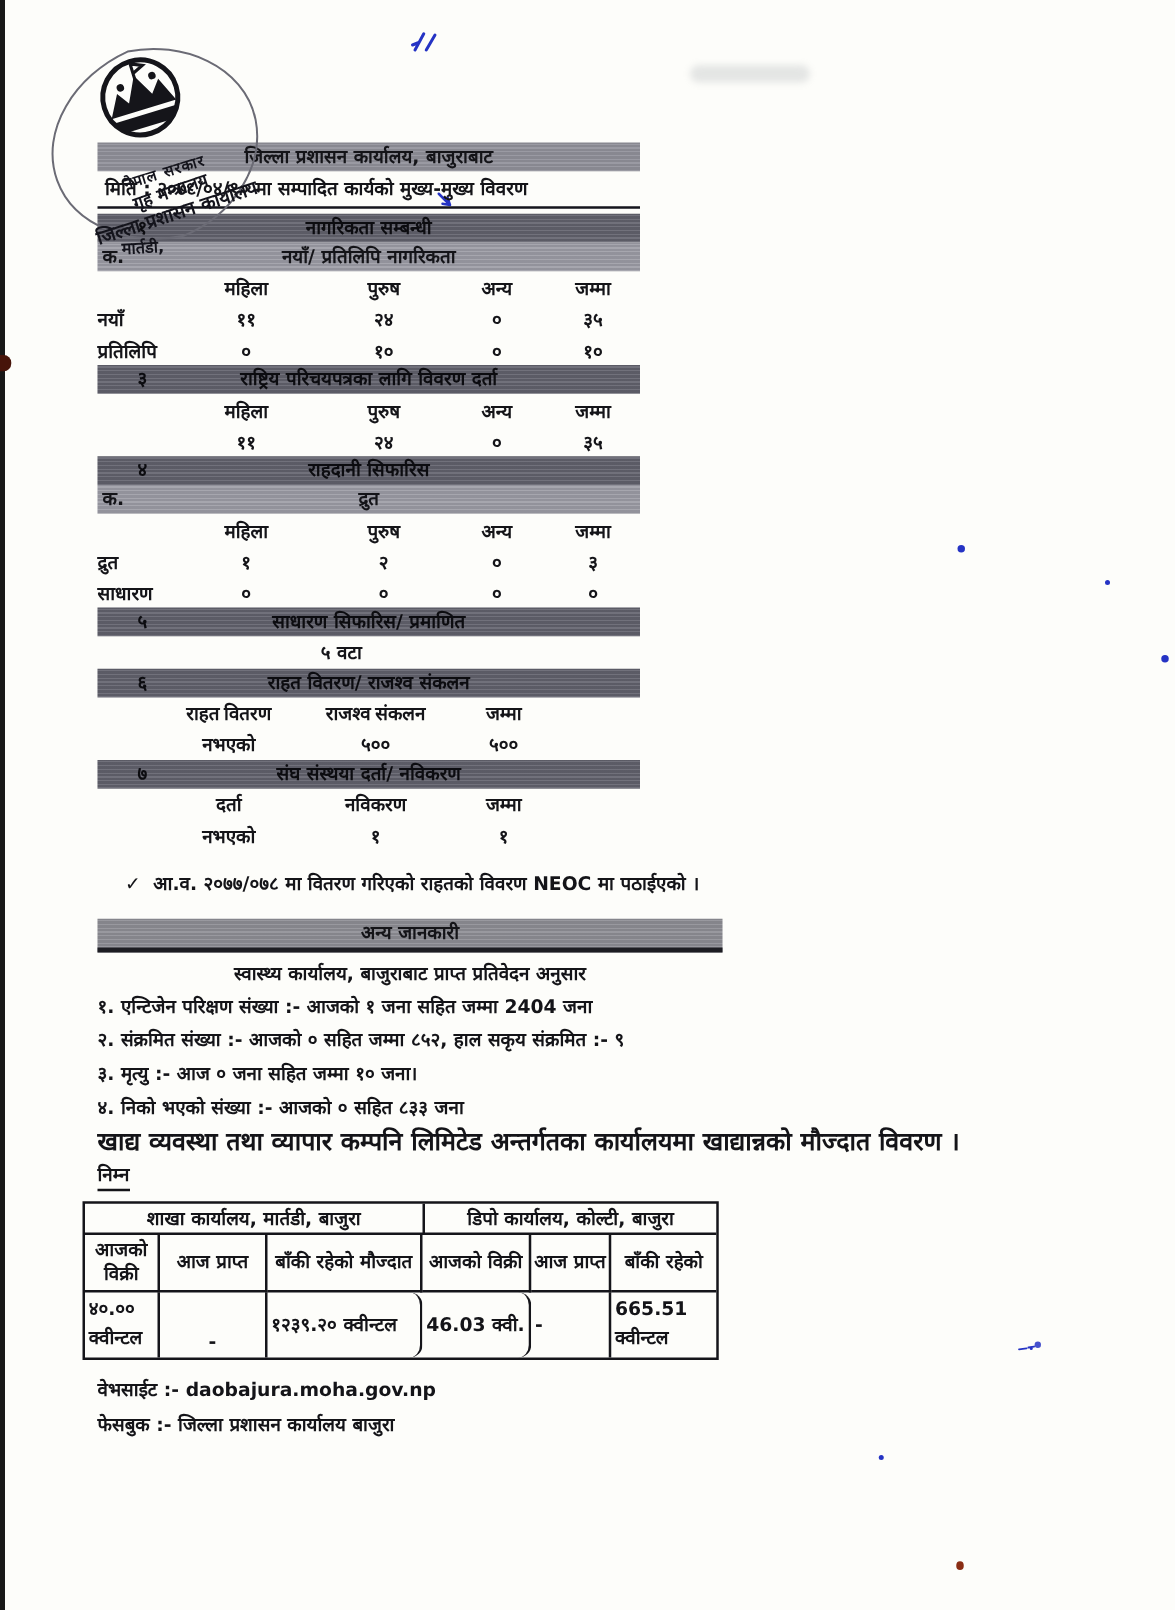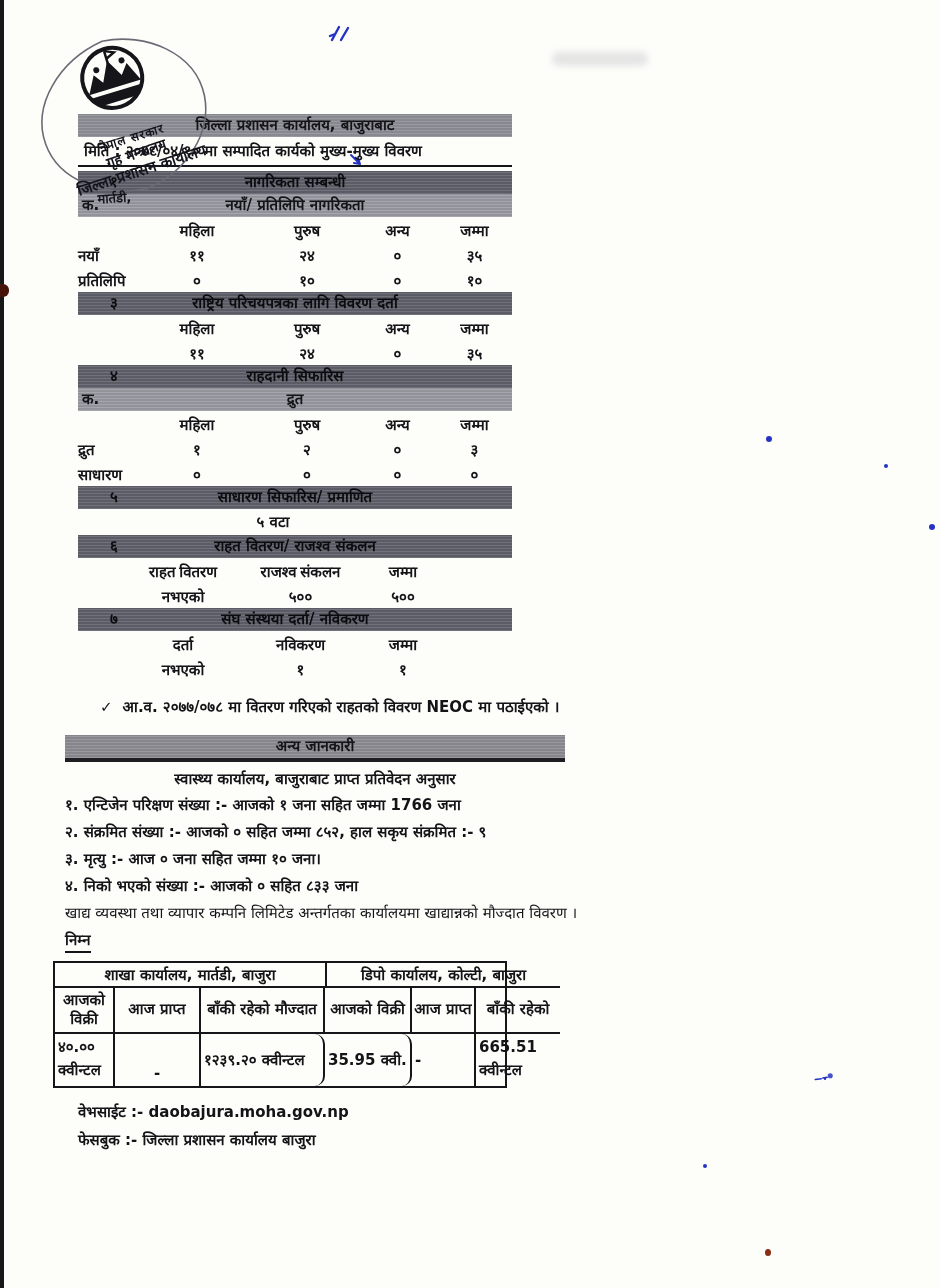--- a/index.html
+++ b/index.html
@@ -44,32 +44,32 @@
   .t4>span:first-child{text-align:left;}
   .t3{display:grid;grid-template-columns:130px 105px 100px;align-items:center;height:25px;
       padding-left:40px;font-size:15px;font-weight:bold;}
   .t3>span{text-align:center;font-family:Liberation Serif, serif;}
   .note-center{height:26px;line-height:26px;text-align:center;font-size:15px;font-weight:bold;width:390px;}
   .gap4{margin-top:4px;}
   .neoc{margin-top:15px;padding-left:22px;font-size:15px;font-weight:bold;white-space:nowrap;}
   .neoc .chk{margin-right:10px;font-weight:bold;}
 
   
-  .content2{position:absolute;left:65px;top:735px;width:500px;}
+  .content2{position:absolute;left:78px;top:735px;width:500px;}
   .bar-other{height:23px;line-height:23px;text-align:center;font-size:15px;font-weight:bold;
              background:#8d8d94;background-image:repeating-linear-gradient(0deg,rgba(255,255,255,.10) 0 1px,rgba(0,0,0,.06) 1px 3px);
              border-bottom:4px solid #1d1d22;}
   .subtitle{margin-top:4px;text-align:center;font-size:15px;font-weight:bold;height:26px;line-height:26px;}
   .oitem{font-size:15px;font-weight:bold;height:27px;line-height:27px;white-space:nowrap;}
-  .foodline{font-size:15px;font-weight:normal;height:27px;line-height:27px;white-space:nowrap;}
+  .foodline{font-size:20px;font-weight:bold;height:27px;line-height:27px;white-space:nowrap;}
   .nimna{display:inline-block;font-size:15px;font-weight:bold;border-bottom:2px solid #141418;
          height:22px;line-height:22px;margin-top:2px;}
 
   
-  .ft{margin-left:-12px;margin-top:8px;width:454px;border:2px solid #15151a;box-sizing:border-box;background:#fdfdfa;}
+  .ft{margin-left:-12px;margin-top:8px;width:509px;border:2px solid #15151a;box-sizing:border-box;background:#fdfdfa;}
   .ft-groups{display:grid;grid-template-columns:272px 233px;}
   .ft-groups>div{height:25px;line-height:25px;text-align:center;font-size:15px;font-weight:bold;
                  border-bottom:2px solid #15151a;box-sizing:border-box;}
   .ft-groups>div:first-child{border-right:2px solid #15151a;}
   .ft-heads,.ft-row{display:grid;grid-template-columns:60px 86px 124px 87px 64px 84px;}
   .ft-heads>div{height:46px;border-bottom:2px solid #15151a;border-right:2px solid #15151a;box-sizing:border-box;
                 display:flex;align-items:center;justify-content:center;text-align:center;
                 font-size:15px;font-weight:bold;line-height:1.3;padding:1px 2px;}
   .ft-heads>div:last-child{border-right:none;}
   .ft-row>div{height:52px;border-right:2px solid #15151a;box-sizing:border-box;
@@ -247,21 +247,21 @@
     </div>
 
     <div class="neoc">
       <span class="chk">✓</span><span>आ.व. २०७७/०७८ मा वितरण गरिएको राहतको विवरण NEOC मा पठाईएको ।</span>
     </div>
   </div>
 
   <div class="content2">
     <div class="bar-other">अन्य जानकारी</div>
     <div class="subtitle">स्वास्थ्य कार्यालय, बाजुराबाट प्राप्त प्रतिवेदन अनुसार</div>
-    <div class="oitem">१. एन्टिजेन परिक्षण संख्या :- आजको १ जना सहित जम्मा 1766 जना</div>
+    <div class="oitem">१. एन्टिजेन परिक्षण संख्या :- आजको १ जना सहित जम्मा 2404 जना</div>
     <div class="oitem">२. संक्रमित संख्या :- आजको ० सहित जम्मा ८५२, हाल सकृय संक्रमित :- ९</div>
     <div class="oitem">३. मृत्यु :- आज ० जना सहित जम्मा १० जना।</div>
     <div class="oitem">४. निको भएको संख्या  :-  आजको ० सहित ८३३ जना</div>
     <div class="foodline">खाद्य व्यवस्था तथा व्यापार कम्पनि लिमिटेड अन्तर्गतका कार्यालयमा खाद्यान्नको मौज्दात विवरण ।</div>
     <div class="nimna">निम्न</div>
 
     <div class="ft">
       <div class="ft-groups">
         <div>शाखा कार्यालय, मार्तडी, बाजुरा</div>
         <div>डिपो कार्यालय, कोल्टी, बाजुरा</div>
@@ -271,21 +271,21 @@
         <div>आज प्राप्त</div>
         <div>बाँकी रहेको मौज्दात</div>
         <div>आजको विक्री</div>
         <div>आज प्राप्त</div>
         <div>बाँकी रहेको</div>
       </div>
       <div class="ft-row">
         <div>४०.०० क्वीन्टल</div>
         <div class="cell-dash1">-</div>
         <div class="cell-mid">१२३९.२० क्वीन्टल</div>
-        <div class="cell-mid">35.95 क्वी.</div>
+        <div class="cell-mid">46.03 क्वी.</div>
         <div class="cell-dash2">-</div>
         <div>665.51 क्वीन्टल</div>
       </div>
     </div>
   </div>
 
   <div class="footer">
     <div class="fline">
       <span>वेभसाईट :-</span>
       <span>daobajura.moha.gov.np</span>

